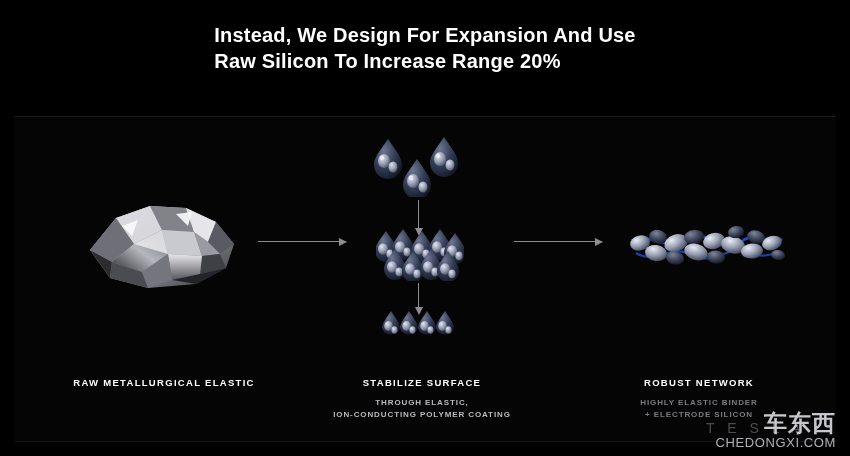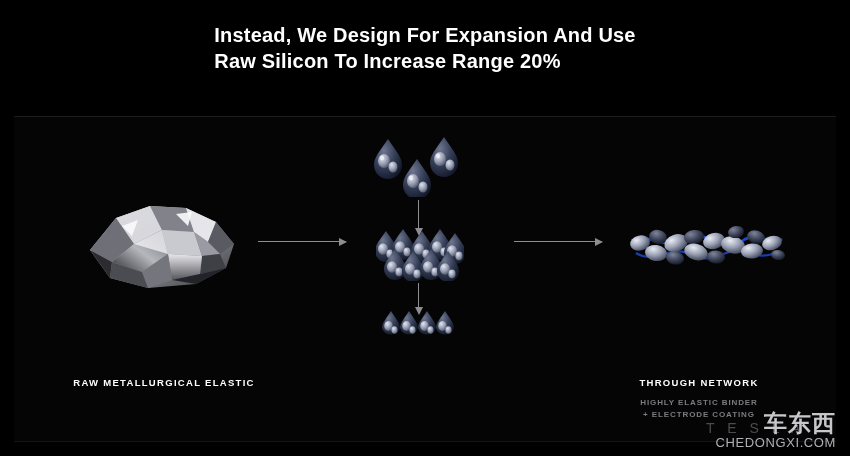--- a/index.html
+++ b/index.html
@@ -396,25 +396,30 @@
             <ellipse cx="146" cy="30" rx="10" ry="7" fill="url(#ng)" transform="rotate(-16 146 30)"></ellipse>
             <ellipse cx="152" cy="42" rx="7" ry="5" fill="url(#ngd)" transform="rotate(8 152 42)"></ellipse>
           </g>
         </svg>
       </div>
 
       <div class="caption cap-1">
         <div class="caption-head">RAW METALLURGICAL ELASTIC</div>
       </div>
 
+      <div class="caption cap-2">
+        <div class="caption-head">STABILIZE SURFACE</div>
+        <div class="caption-sub" style="white-space: pre-line;">THROUGH ELASTIC,
+ION-CONDUCTING POLYMER COATING</div>
+      </div>
 
       <div class="caption cap-3">
-        <div class="caption-head">THROUGH NETWORK</div>
+        <div class="caption-head">ROBUST NETWORK</div>
         <div class="caption-sub dim" style="white-space: pre-line;">HIGHLY ELASTIC BINDER
-+ ELECTRODE COATING</div>
++ ELECTRODE SILICON</div>
       </div>
 
     </div>
   </div>
 
   <div class="wm-tesla">T E S L A</div>
   <div class="wm-cn">
     <div class="cn-chars">车东西</div>
     <div class="cn-latin">CHEDONGXI.COM</div>
   </div>

